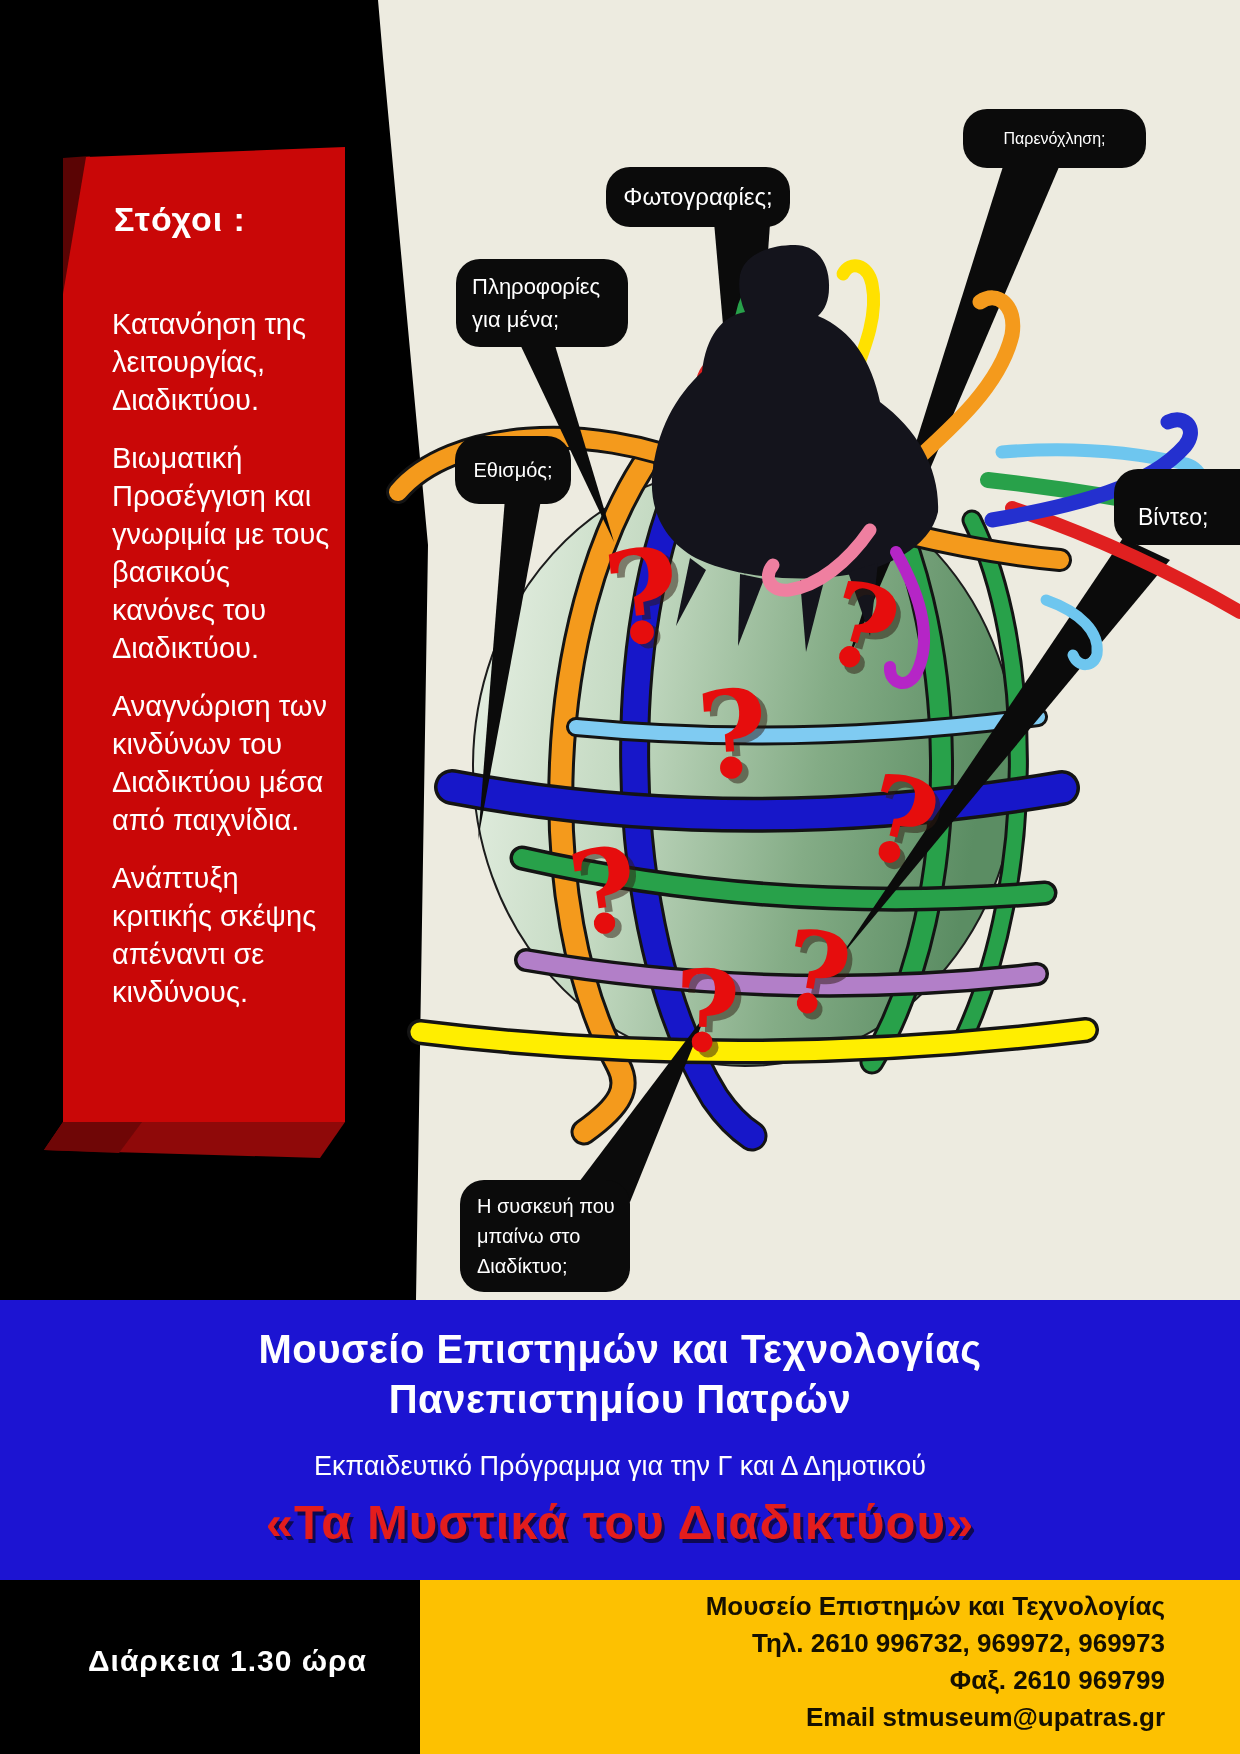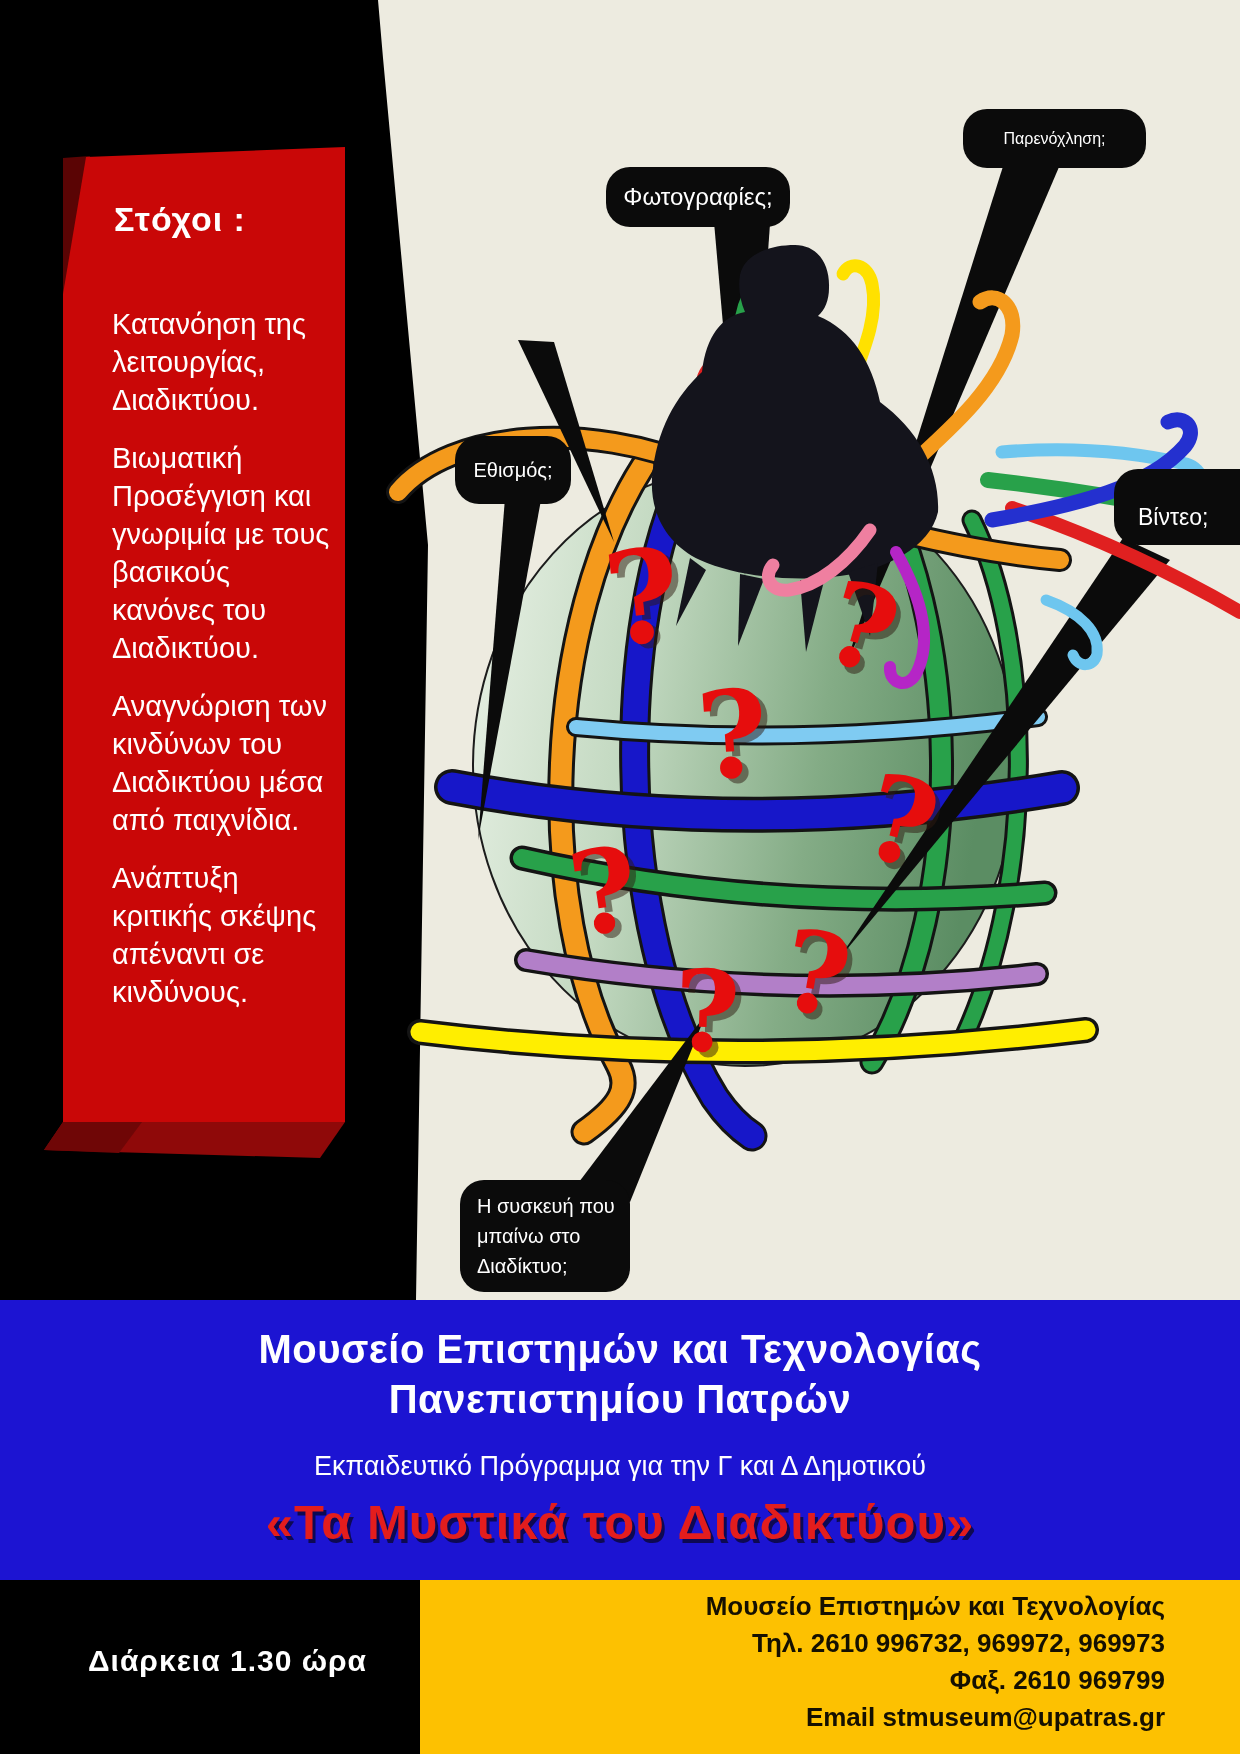--- a/index.html
+++ b/index.html
@@ -172,20 +172,24 @@
     <p>Αναγνώριση των  κινδύνων του Διαδικτύου μέσα από παιχνίδια.</p>
     <p>Ανάπτυξη κριτικής σκέψης απέναντι σε κινδύνους.</p>
   </div>
 
   <div class="bub b-paren">
     <span class="ln">Παρενόχληση;</span>
   </div>
   <div class="bub b-photo">
     <span class="ln">Φωτογραφίες;</span>
   </div>
+  <div class="bub b-info">
+    <span class="ln">Πληροφορίες</span>
+    <span class="ln">για μένα;</span>
+  </div>
   <div class="bub b-ethis">
     <span class="ln">Εθισμός;</span>
   </div>
   <div class="bub b-video">
     <span class="ln">Βίντεο;</span>
   </div>
   <div class="bub b-devi">
     <span class="ln">Η συσκευή που</span>
     <span class="ln">μπαίνω  στο</span>
     <span class="ln">Διαδίκτυο;</span>

